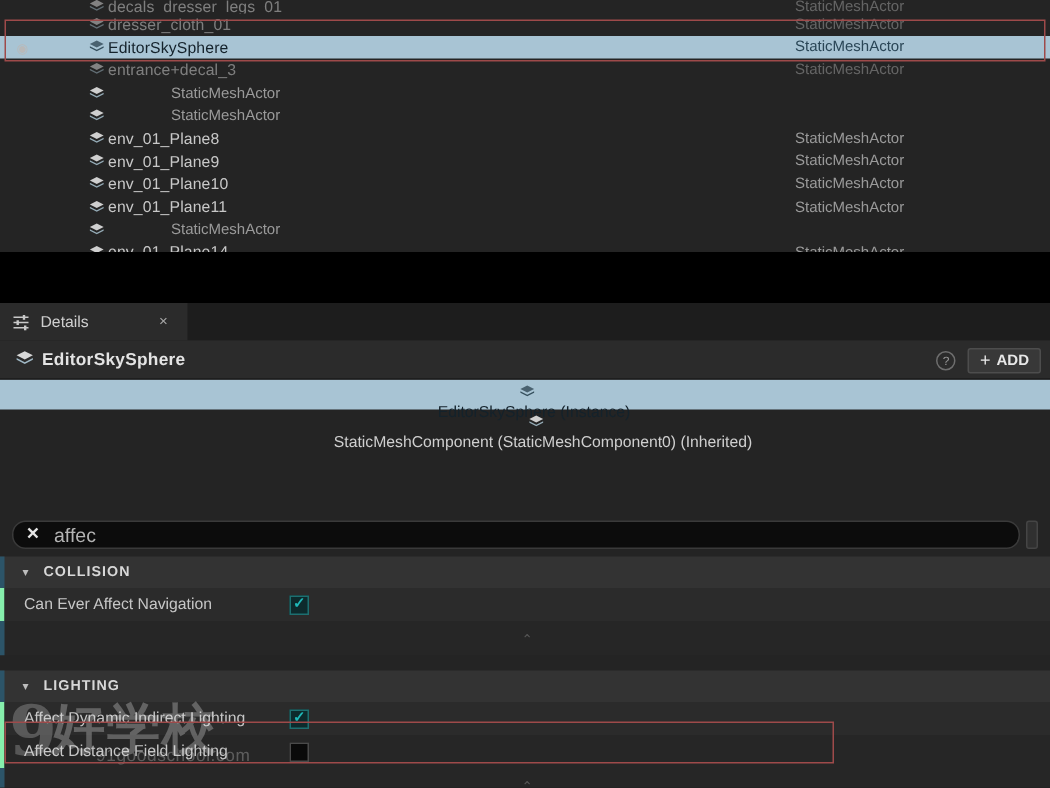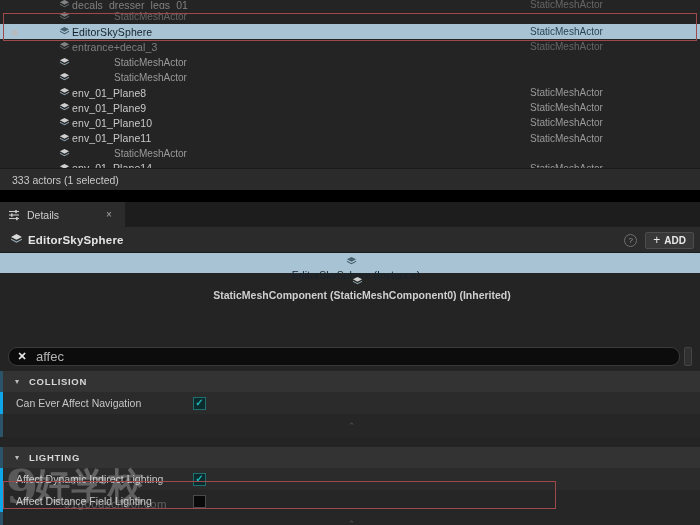--- a/index.html
+++ b/index.html
@@ -70,21 +70,21 @@
     background:#383838; border:1px solid #4d4d4d; border-radius:2px;
     font-size:10px; color:#e8e8e8; font-weight:bold;
   }
   .add-btn .plus { font-size:12px; font-weight:normal; line-height:1; }
 
   .comp-tree { background:#242424; }
   .comp-row {
     height:20px; display:flex; align-items:center; font-size:10.5px; color:#d0d0d0;flex-direction:column;
   }
   .comp-row.inst { background:#a8c4d4; color:#14222b; padding-left:8px; }
-  .comp-row.child { padding-left:20px; color:#cfcfcf;font-weight:bold; }
+  .comp-row.child { padding-left:20px; color:#cfcfcf; }
   .comp-row .cico { width:16px; flex:0 0 16px; display:flex; align-items:center; }
   .comp-row .clabel { padding-left:4px; }
 
   .tree-gap { height:48px; background:#242424; }
 
   
   .searchrow {
     position:relative; height:30px; background:#242424;
     display:flex; align-items:center; padding:0 8px;
   }
@@ -107,21 +107,21 @@
   .props { position:relative; background:#242424; }
   .sec-header {
     position:relative; height:21px; background:#333333;
     display:flex; align-items:center; padding-left:12px;
     border-left:3px solid #2c5468;
   }
   .sec-header .chev { width:14px; flex:0 0 14px; color:#bdbdbd; font-size:8px; }
   .sec-header .sec-title {
     font-size:9.5px; color:#d8d8d8; font-weight:bold; letter-spacing:.7px;
   }
-  .prop-body { border-left:3px solid #0ea5e9; background:#262626; }
+  .prop-body { border-left:3px solid #86efac; background:#262626; }
   .prop-row {
     height:22px; display:flex; align-items:center; background:#2b2b2b;
   }
   .prop-row.alt { background:#262626; }
   .prop-row .plabel {
     width:190px; flex:0 0 190px; padding-left:13px;
     font-size:10.5px; color:#c6c6c6;
   }
   .cbox {
     width:13px; height:13px; background:#0a0a0a; border:1px solid #4a4a4a;
@@ -181,20 +181,21 @@
         </div>
         <div class="ol-row faded">
           <span class="eye"></span>
           <span class="indent"></span>
           <span class="mesh-ico">
             <svg class="mi" viewBox="0 0 12 12">
               <path d="M6 1 L11 3.6 L6 6.2 L1 3.6 Z" fill="#cfcfcf"></path>
               <path d="M1 5.2 L6 7.8 L11 5.2 L11 6.3 L6 8.9 L1 6.3 Z" fill="#93a9b4"></path>
             </svg>
           </span>
+          <span class="nm">dresser_cloth_01</span>
           <span class="ty">StaticMeshActor</span>
         </div>
         <div class="ol-row sel">
           <span class="eye">◉</span>
           <span class="indent"></span>
           <span class="mesh-ico">
             <svg class="mi" viewBox="0 0 12 12">
               <path d="M6 1 L11 3.6 L6 6.2 L1 3.6 Z" fill="#4a6270"></path>
               <path d="M1 5.2 L6 7.8 L11 5.2 L11 6.3 L6 8.9 L1 6.3 Z" fill="#36505e"></path>
             </svg>
@@ -303,23 +304,20 @@
               <path d="M6 1 L11 3.6 L6 6.2 L1 3.6 Z" fill="#cfcfcf"></path>
               <path d="M1 5.2 L6 7.8 L11 5.2 L11 6.3 L6 8.9 L1 6.3 Z" fill="#93a9b4"></path>
             </svg>
           </span>
           <span class="nm">env_01_Plane14</span>
           <span class="ty">StaticMeshActor</span>
         </div>
       </div>
   </div>
 
-  <div class="statusbar">
-    <span>333 actors (1 selected)</span>
-  </div>
 
   <div class="details">
 
     <div class="tabbar">
       <div class="tab">
         <span class="ticon">
           <svg width="12" height="12" viewBox="0 0 12 12">
             <g stroke="#c9c9c9" stroke-width="1.1" fill="none">
               <line x1="1" y1="2.5" x2="11" y2="2.5"></line>
               <line x1="1" y1="6" x2="11" y2="6"></line>

